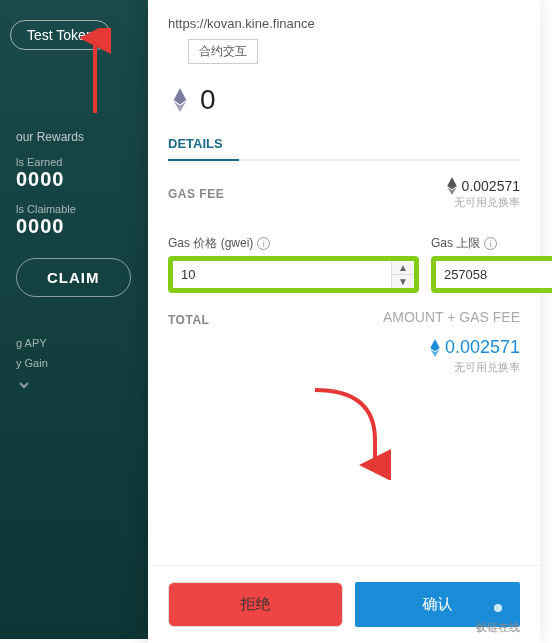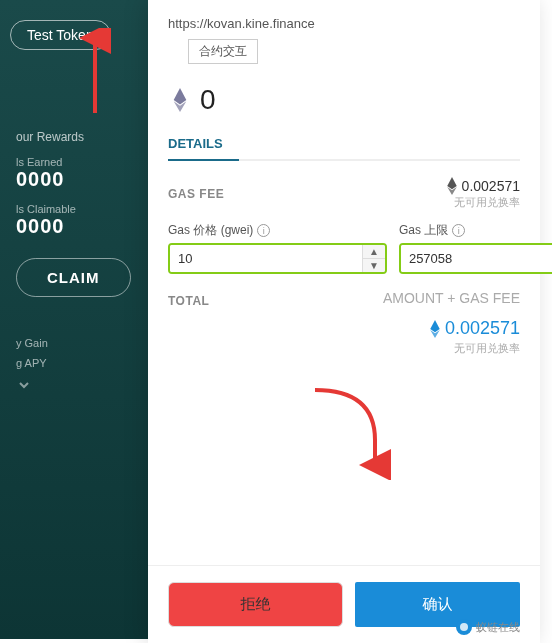--- a/index.html
+++ b/index.html
@@ -158,21 +158,21 @@
 
     .modal-body {
       padding: 16px 20px;
       flex: 1;
     }
 
     .gas-fee-row {
       display: flex;
       justify-content: space-between;
       align-items: center;
-      margin-bottom: 12px;
+      margin-bottom: 25px;
     }
 
     .gas-fee-label {
       font-size: 12px;
       color: #888;
       font-weight: 600;
       letter-spacing: 0.5px;
     }
 
     .gas-fee-value {
@@ -220,23 +220,24 @@
       display: inline-flex;
       align-items: center;
       justify-content: center;
       font-size: 9px;
       color: #999;
       cursor: pointer;
     }
 
     .gas-input-wrapper {
       display: flex;
-      border: 2px solid #84cc16;
+      border: 5px solid #84cc16;
       border-radius: 4px;
       overflow: hidden;
+      gap: 26px;
     }
 
     .gas-input {
       flex: 1;
       border: none;
       outline: none;
       padding: 6px 8px;
       font-size: 13px;
       color: #333;
     }
@@ -357,20 +358,21 @@
     
     .watermark {
       position: absolute;
       bottom: 8px;
       right: 20px;
       font-size: 11px;
       color: #888;
       display: flex;
       align-items: center;
       gap: 4px;
+      flex-direction: column;
     }
 
     .watermark-icon {
       width: 16px;
       height: 16px;
       background: #1a8cd8;
       border-radius: 50%;
       display: inline-flex;
       align-items: center;
       justify-content: center;
@@ -388,22 +390,22 @@
     <div class="rewards-label">ls Earned</div>
     <div class="rewards-value">0000</div>
 
     <div class="rewards-label">ls Claimable</div>
     <div class="rewards-value">0000</div>
 
     <button class="claim-btn">CLAIM</button>
   </div>
 
   <div class="bottom-labels">
+    <div class="bottom-label">g APY</div>
     <div class="bottom-label">y Gain</div>
-    <div class="bottom-label">g APY</div>
 
     <div style="margin-top:8px;">
       <svg width="16" height="16" viewBox="0 0 16 16">
         <polyline points="4,6 8,10 12,6" fill="none" stroke="rgba(255,255,255,0.5)" stroke-width="2"></polyline>
       </svg>
     </div>
   </div>
 </div>
 
 <svg class="red-arrow-up-svg" width="70" height="90" viewBox="0 0 70 90">

